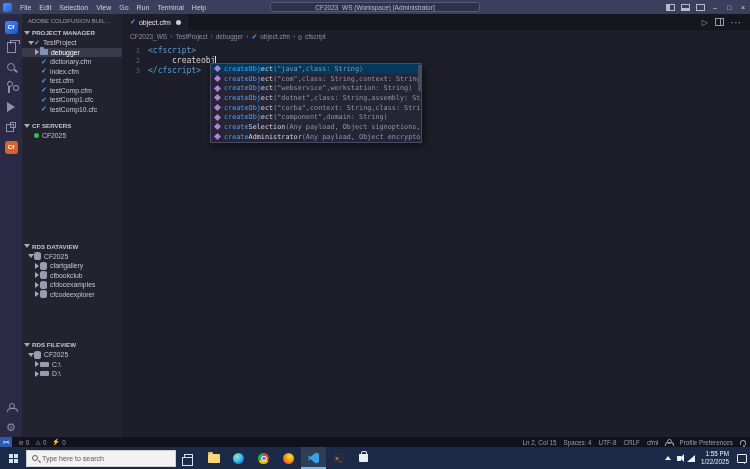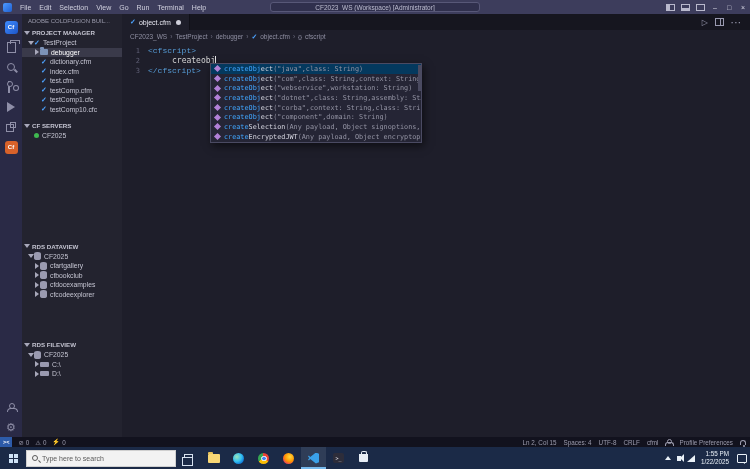--- a/index.html
+++ b/index.html
@@ -76,21 +76,21 @@
   .split-ic::before{content:"";position:absolute;left:4px;top:0;width:1px;height:100%;background:#9a9ab0;}
   .more-ic::before{content:"···";font-weight:bold;letter-spacing:1px;}
   .runmark{font-size:8px;}
   .breadcrumb{flex:0 0 13px;display:flex;align-items:center;gap:3px;padding-left:8px;font-size:6.5px;color:#8f8fa2;}
   .crumb-sep{color:#6e6e80;}
   .brace-ic{color:#9a9ab0;font-size:6px;}
   .codearea{position:relative;flex:1;font-family:"DejaVu Sans Mono",monospace;font-size:8px;padding-top:3px;}
   .cline{display:flex;height:10px;line-height:10px;}
   .ln{width:26px;flex:0 0 26px;text-align:right;padding-right:8px;color:#5f5f75;font-size:7px;}
   .ct{color:#d4d4d4;white-space:pre;}
-  .tagline .ct{color:#569cd6;font-family:Liberation Mono, monospace;}
+  .tagline .ct{color:#569cd6;}
   .ind-code{padding-left:24px;}
   .cursor{display:inline-block;width:1px;height:9px;background:#e8e8e8;vertical-align:-1px;}
 
   
   .suggest{position:absolute;left:88px;top:20px;width:212px;background:#252535;border:1px solid #4a4a62;box-shadow:2px 3px 8px rgba(0,0,0,.55);z-index:5;}
   .sg{display:flex;align-items:center;height:9.7px;padding:0 3px;font-size:6.8px;font-family:"DejaVu Sans Mono",monospace;white-space:nowrap;overflow:hidden;}
   .sg.sel{background:#04395e;}
   .micon{width:5px;height:5px;background:#b180d7;transform:rotate(45deg);margin:0 4px 0 1px;flex:0 0 5px;}
   .sg .match{color:#41a6ff;}
   .sg .rest{color:#d6d6e0;}
@@ -383,21 +383,21 @@
           </div>
           <div class="sg">
             <span class="micon"></span>
             <span class="match">create</span>
               <span class="rest">Selection</span>
               <span class="det">(Any payload, Object signoptions, …</span>
           </div>
           <div class="sg">
             <span class="micon"></span>
             <span class="match">create</span>
-              <span class="rest">EncryptedJWT</span>
+              <span class="rest">Administrator</span>
               <span class="det">(Any payload, Object encryptopt…</span>
           </div>
           <span class="sg-scroll"></span>
         </div>
       </div>
     </div>
   </div>
 
   <div class="statusbar">
     <span class="remote">&gt;&lt;</span>

